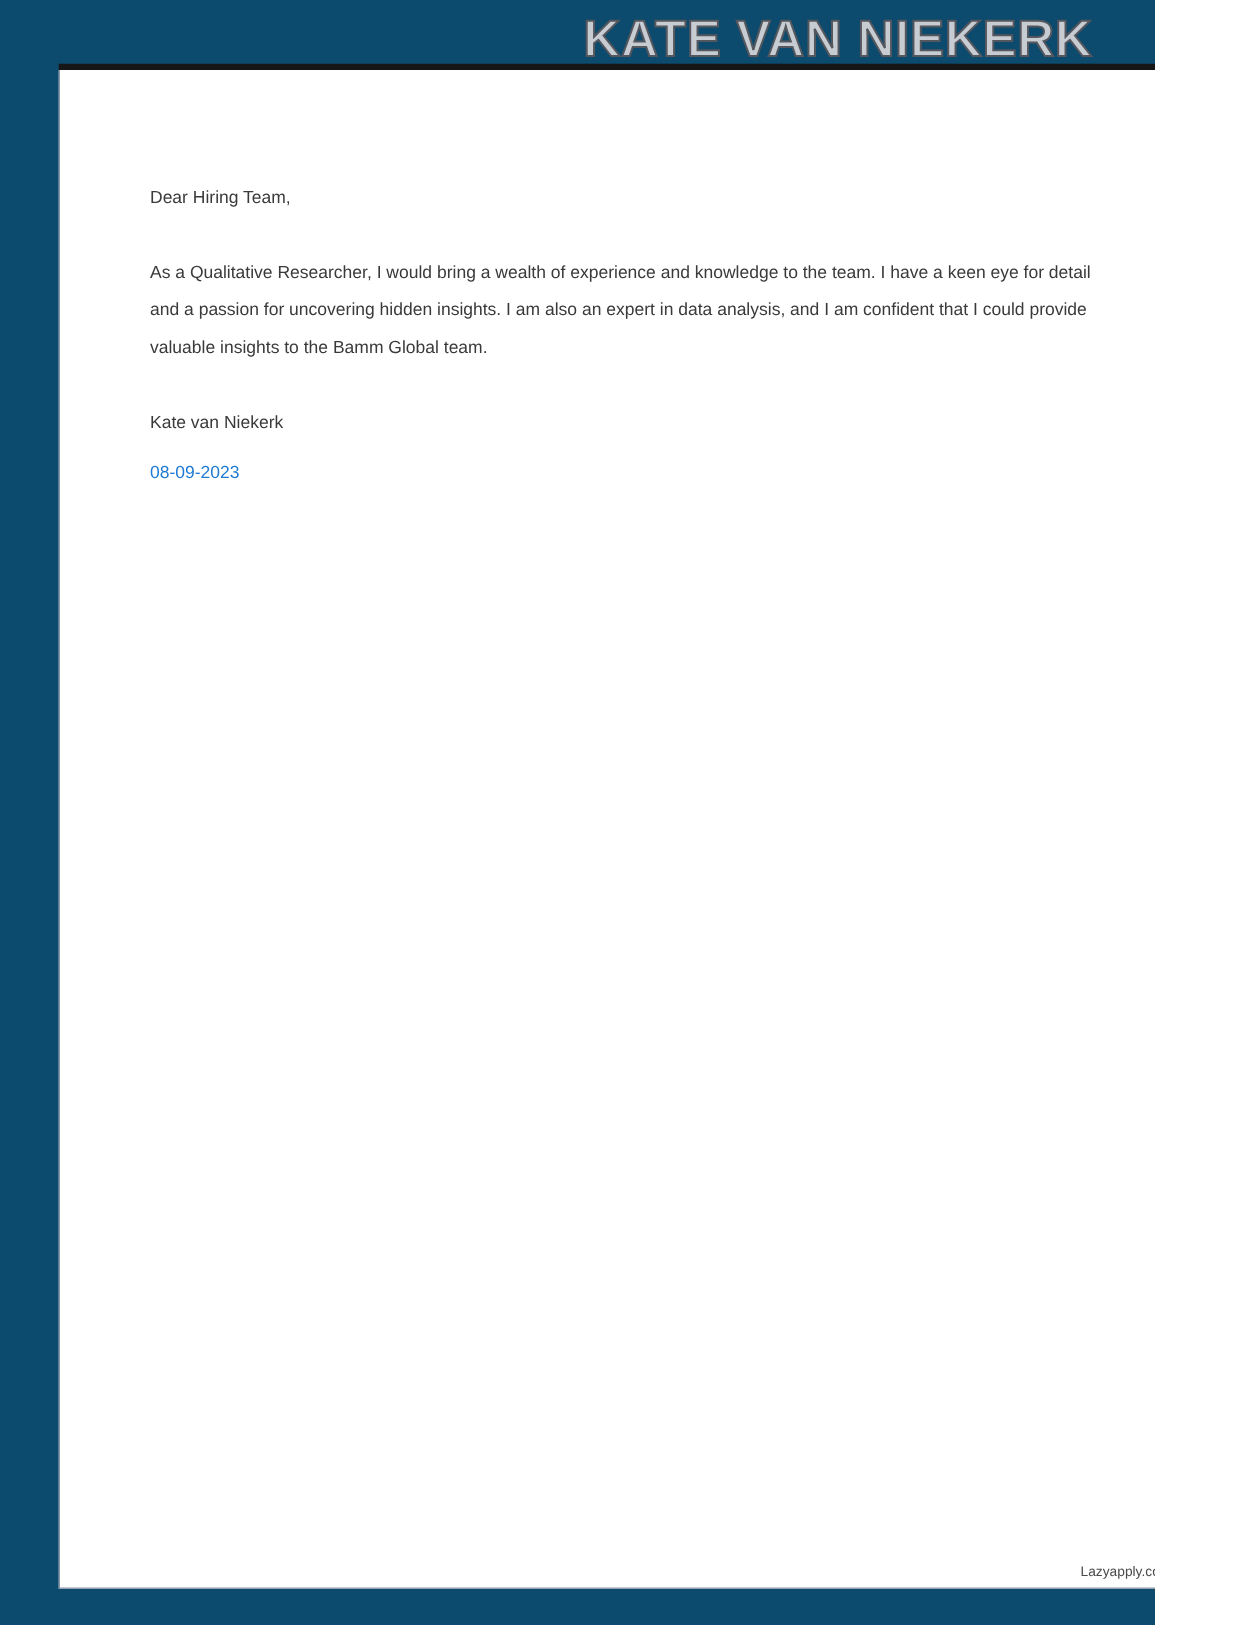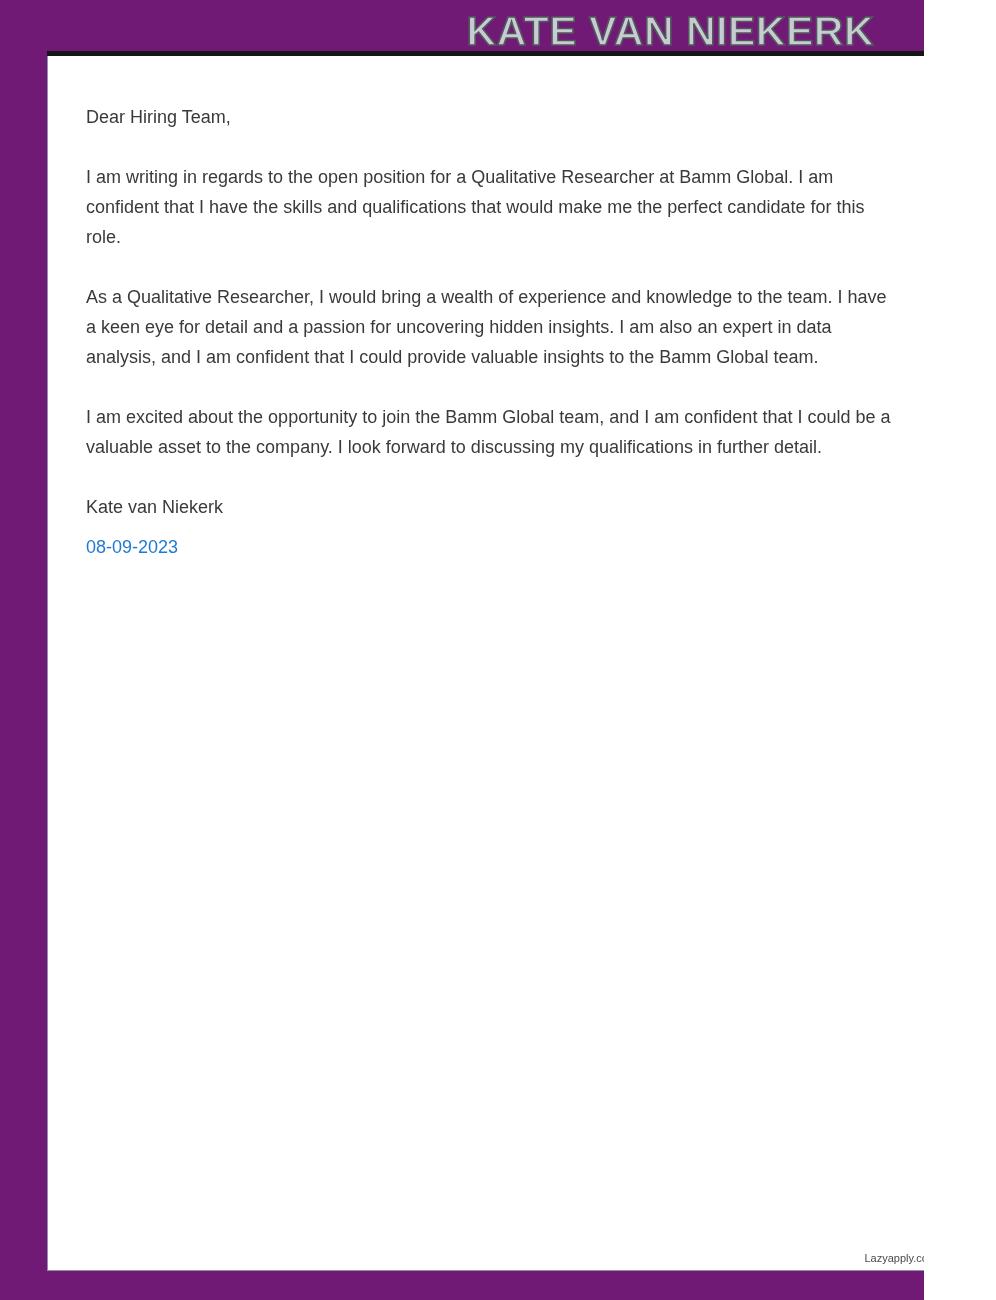--- a/index.html
+++ b/index.html
@@ -7,21 +7,21 @@
   html, body {
     width: 996px;
     height: 1300px;
     font-family: "Liberation Sans", sans-serif;
   }
 
   .canvas {
     position: relative;
     width: 924px;
     height: 1300px;
-    background: #701a75;
+    background: #0c4a6e;
     overflow: hidden;
   }
 
   
   .header-name {
     position: absolute;
     top: 8px;
     right: 50px;
     font-size: 41px;
     font-weight: 700;
@@ -49,24 +49,25 @@
     top: 56px;
     left: 47px;
     width: 901px;
     height: 1215px;
     background: #ffffff;
     border: 1px solid #8b93a8;
     border-top: none;
   }
 
   .letter {
-    padding: 46px 52px 0 38px;
+    padding: 46px 52px 0 72px;
     color: #3a3a3a;
-    font-size: 18px;
+    font-size: 14px;
     line-height: 30px;
+    margin-top: 40px;
   }
 
   .para {
     margin: 0 0 30px 0;
   }
 
   .signature {
     margin-bottom: 10px;
   }
 
@@ -92,26 +93,24 @@
   <div class="header-name">KATE VAN NIEKERK</div>
 
   <div class="top-rule"></div>
 
   <div class="page">
 
     <div class="letter">
 
       <p class="para">Dear Hiring Team,</p>
 
-      <p class="para">I am writing in regards to the open position for a Qualitative Researcher at Bamm Global. I am confident that I have the skills and qualifications that would make me the perfect candidate for this role.</p>
 
       <p class="para">As a Qualitative Researcher, I would bring a wealth of experience and knowledge to the team. I have a keen eye for detail and a passion for uncovering hidden insights. I am also an expert in data analysis, and I am confident that I could provide valuable insights to the Bamm Global team.</p>
 
 
-      <p class="para">I am excited about the opportunity to join the Bamm Global team, and I am confident that I could be a valuable asset to the company. I look forward to discussing my qualifications in further detail.</p>
 
 
       <p class="para signature">Kate van Niekerk</p>
 
       <p class="date">08-09-2023</p>
 
     </div>
 
     <div class="footer">Lazyapply.com</div>
 

